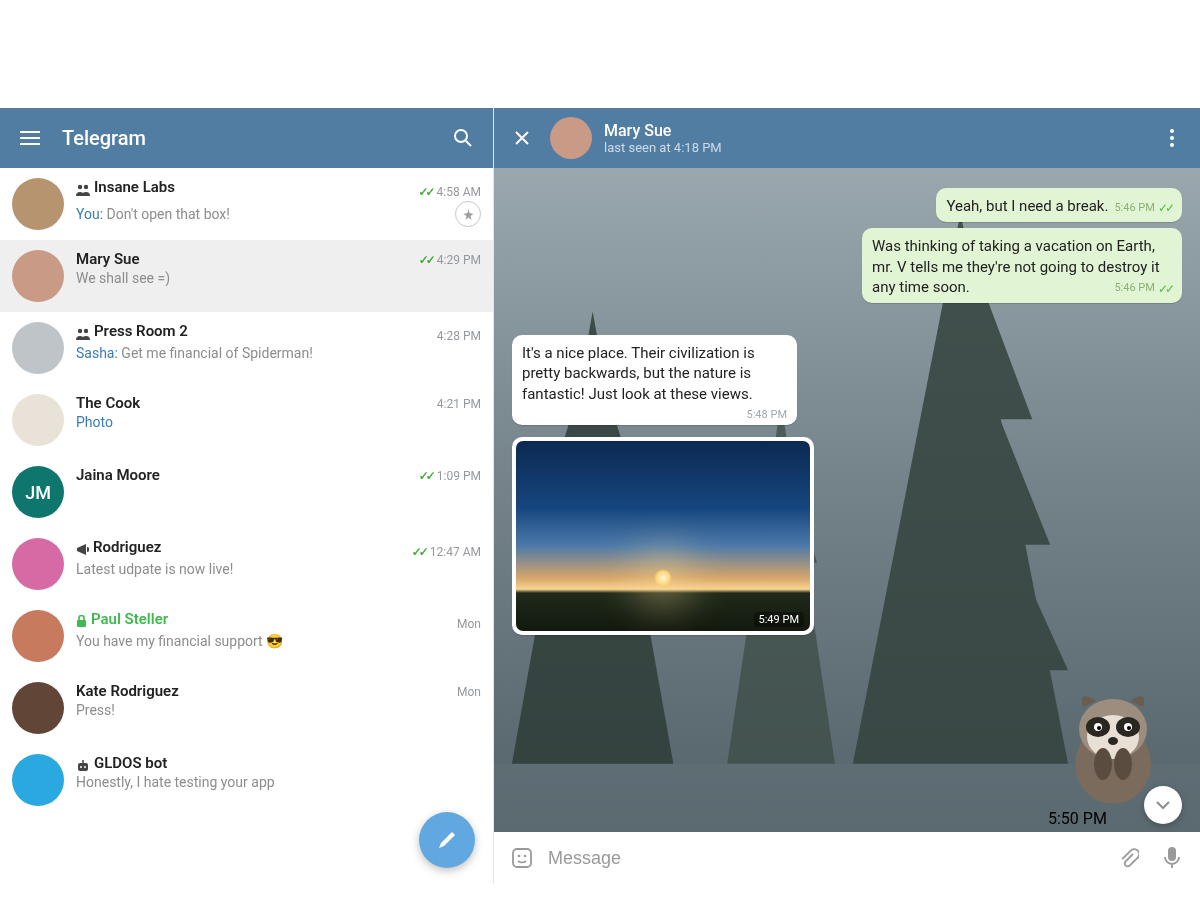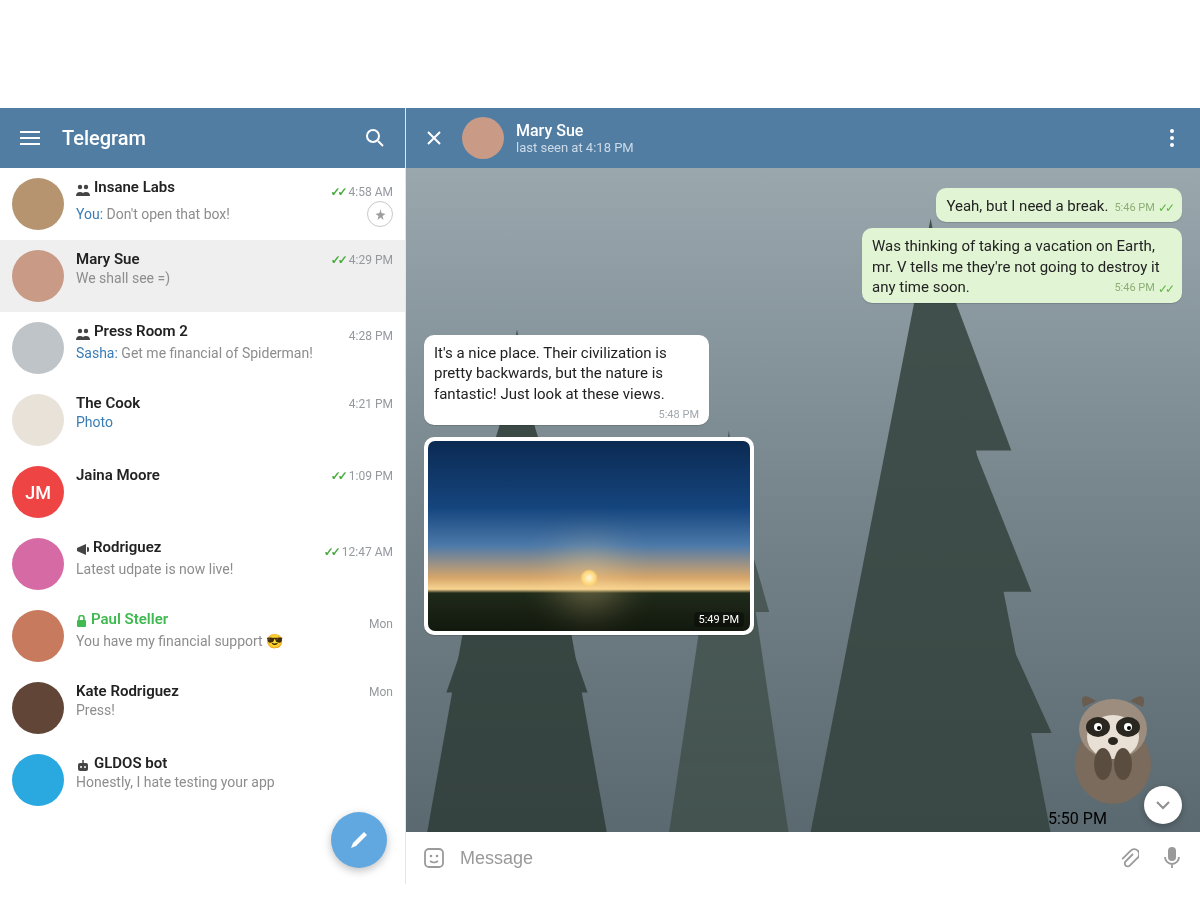--- a/index.html
+++ b/index.html
@@ -3,21 +3,21 @@
 <meta charset="utf-8">
 <style>
 * { box-sizing: border-box; margin: 0; padding: 0; }
 body { font-family: -apple-system, BlinkMacSystemFont, "Segoe UI", Roboto, sans-serif; background: #fff; color: #000; width: 1200px; height: 900px; overflow: hidden; }
 .app { display: flex; flex-direction: column; width: 1200px; height: 900px; }
 .topspace { height: 108px; background: #fff; }
 
 .main { display: flex; flex: 1; min-height: 0; }
 
 
-.sidebar { width: 406px; display: flex; flex-direction: column; background: #fff; border-right: 1px solid #e5e5e5; }
+.sidebar { width: 494px; display: flex; flex-direction: column; background: #fff; border-right: 1px solid #e5e5e5; }
 .sb-header { height: 60px; background: #527da3; display: flex; align-items: center; padding: 0 12px; color: #fff; }
 .sb-header .ham { width: 36px; height: 36px; display: flex; align-items: center; justify-content: center; cursor: pointer; }
 .sb-header .title { font-size: 20px; font-weight: 500; margin-left: 14px; flex: 1; }
 .sb-header .search { width: 36px; height: 36px; display: flex; align-items: center; justify-content: center; cursor: pointer; }
 
 .chatlist { flex: 1; overflow-y: auto; position: relative; }
 .chat { display: flex; padding: 10px 12px; cursor: pointer; position: relative; }
 .chat.selected { background: #efefef; }
 .avatar { width: 52px; height: 52px; border-radius: 50%; flex-shrink: 0; display: flex; align-items: center; justify-content: center; font-size: 18px; font-weight: 500; color: #fff; }
 .chat-body { flex: 1; margin-left: 12px; min-width: 0; }
@@ -51,21 +51,21 @@
 .msg-layer { position: absolute; inset: 0; padding: 12px 18px; display: flex; flex-direction: column; }
 
 .bubble { max-width: 320px; border-radius: 10px; padding: 8px 10px 6px 10px; font-size: 15px; line-height: 1.35; box-shadow: 0 1px 1px rgba(0,0,0,0.15); margin-bottom: 6px; position: relative; }
 .bubble.out { background: #e1f4d4; align-self: flex-end; color: #222; }
 .bubble.in { background: #fff; align-self: flex-start; color: #222; }
 .bubble .time { font-size: 11px; color: #8fae77; margin-left: 6px; float: right; position: relative; top: 4px; display: inline-flex; align-items: center; gap: 3px; }
 .bubble.in .time { color: #a0a7ad; }
 .bubble.out .ticks { color: #5fb544; font-size: 12px; letter-spacing: -3px; }
 
 .photo-bubble { align-self: flex-start; background: #fff; border-radius: 10px; padding: 4px; box-shadow: 0 1px 1px rgba(0,0,0,0.15); margin-top: 6px; position: relative; }
-.photo { width: 322px; height: 190px; border-radius: 7px; background: linear-gradient(180deg, #0b2a52 0%, #15457e 35%, #4c79a9 55%, #d6a56a 72%, #f8d490 78%, #1f2a1a 80%, #12180e 100%); position: relative; overflow: hidden; }
+.photo { width: 294px; height: 190px; border-radius: 7px; background: linear-gradient(180deg, #0b2a52 0%, #15457e 35%, #4c79a9 55%, #d6a56a 72%, #f8d490 78%, #1f2a1a 80%, #12180e 100%); position: relative; overflow: hidden; }
 .photo .sun { position: absolute; left: 50%; bottom: 44px; width: 18px; height: 18px; background: radial-gradient(circle, #fff7da 0%, #ffd77a 50%, rgba(255,200,90,0) 80%); border-radius: 50%; transform: translateX(-50%); box-shadow: 0 0 40px 20px rgba(255,220,150,0.4); }
 .photo .ptime { position: absolute; right: 6px; bottom: 4px; font-size: 11px; color: #fff; background: rgba(0,0,0,0.35); padding: 1px 5px; border-radius: 4px; }
 
 .sticker-wrap { position: absolute; right: 22px; bottom: 4px; }
 .sticker { width: 130px; height: 130px; }
 .scrolldown { position: absolute; right: 18px; bottom: 8px; width: 38px; height: 38px; border-radius: 50%; background: #fff; display: flex; align-items: center; justify-content: center; box-shadow: 0 2px 6px rgba(0,0,0,0.25); cursor: pointer; }
 
 .composer { height: 52px; background: #fff; display: flex; align-items: center; padding: 0 10px; gap: 8px; }
 .composer .ibtn { width: 36px; height: 36px; display: flex; align-items: center; justify-content: center; cursor: pointer; color: #8e8e8e; }
 .composer input { flex: 1; border: none; outline: none; font-size: 18px; color: #0c4a6e; }
@@ -177,21 +177,21 @@
                 <div class="chat-meta">
                   <span>4:21 PM</span>
                 </div>
               </div>
               <div class="chat-row2">
                 <div class="chat-preview"><span class="link">Photo</span></div>
               </div>
             </div>
           </div>
           <div class="chat">
-            <div class="avatar" style="background: #ef4444;">JM</div>
+            <div class="avatar" style="background: #0f766e;">JM</div>
             <div class="chat-body">
               <div class="chat-row1">
                 <div class="chat-name">
                   <span>Jaina Moore</span>
                 </div>
                 <div class="chat-meta">
                   <span class="checks">✓✓</span>
                   <span>1:09 PM</span>
                 </div>
               </div>

